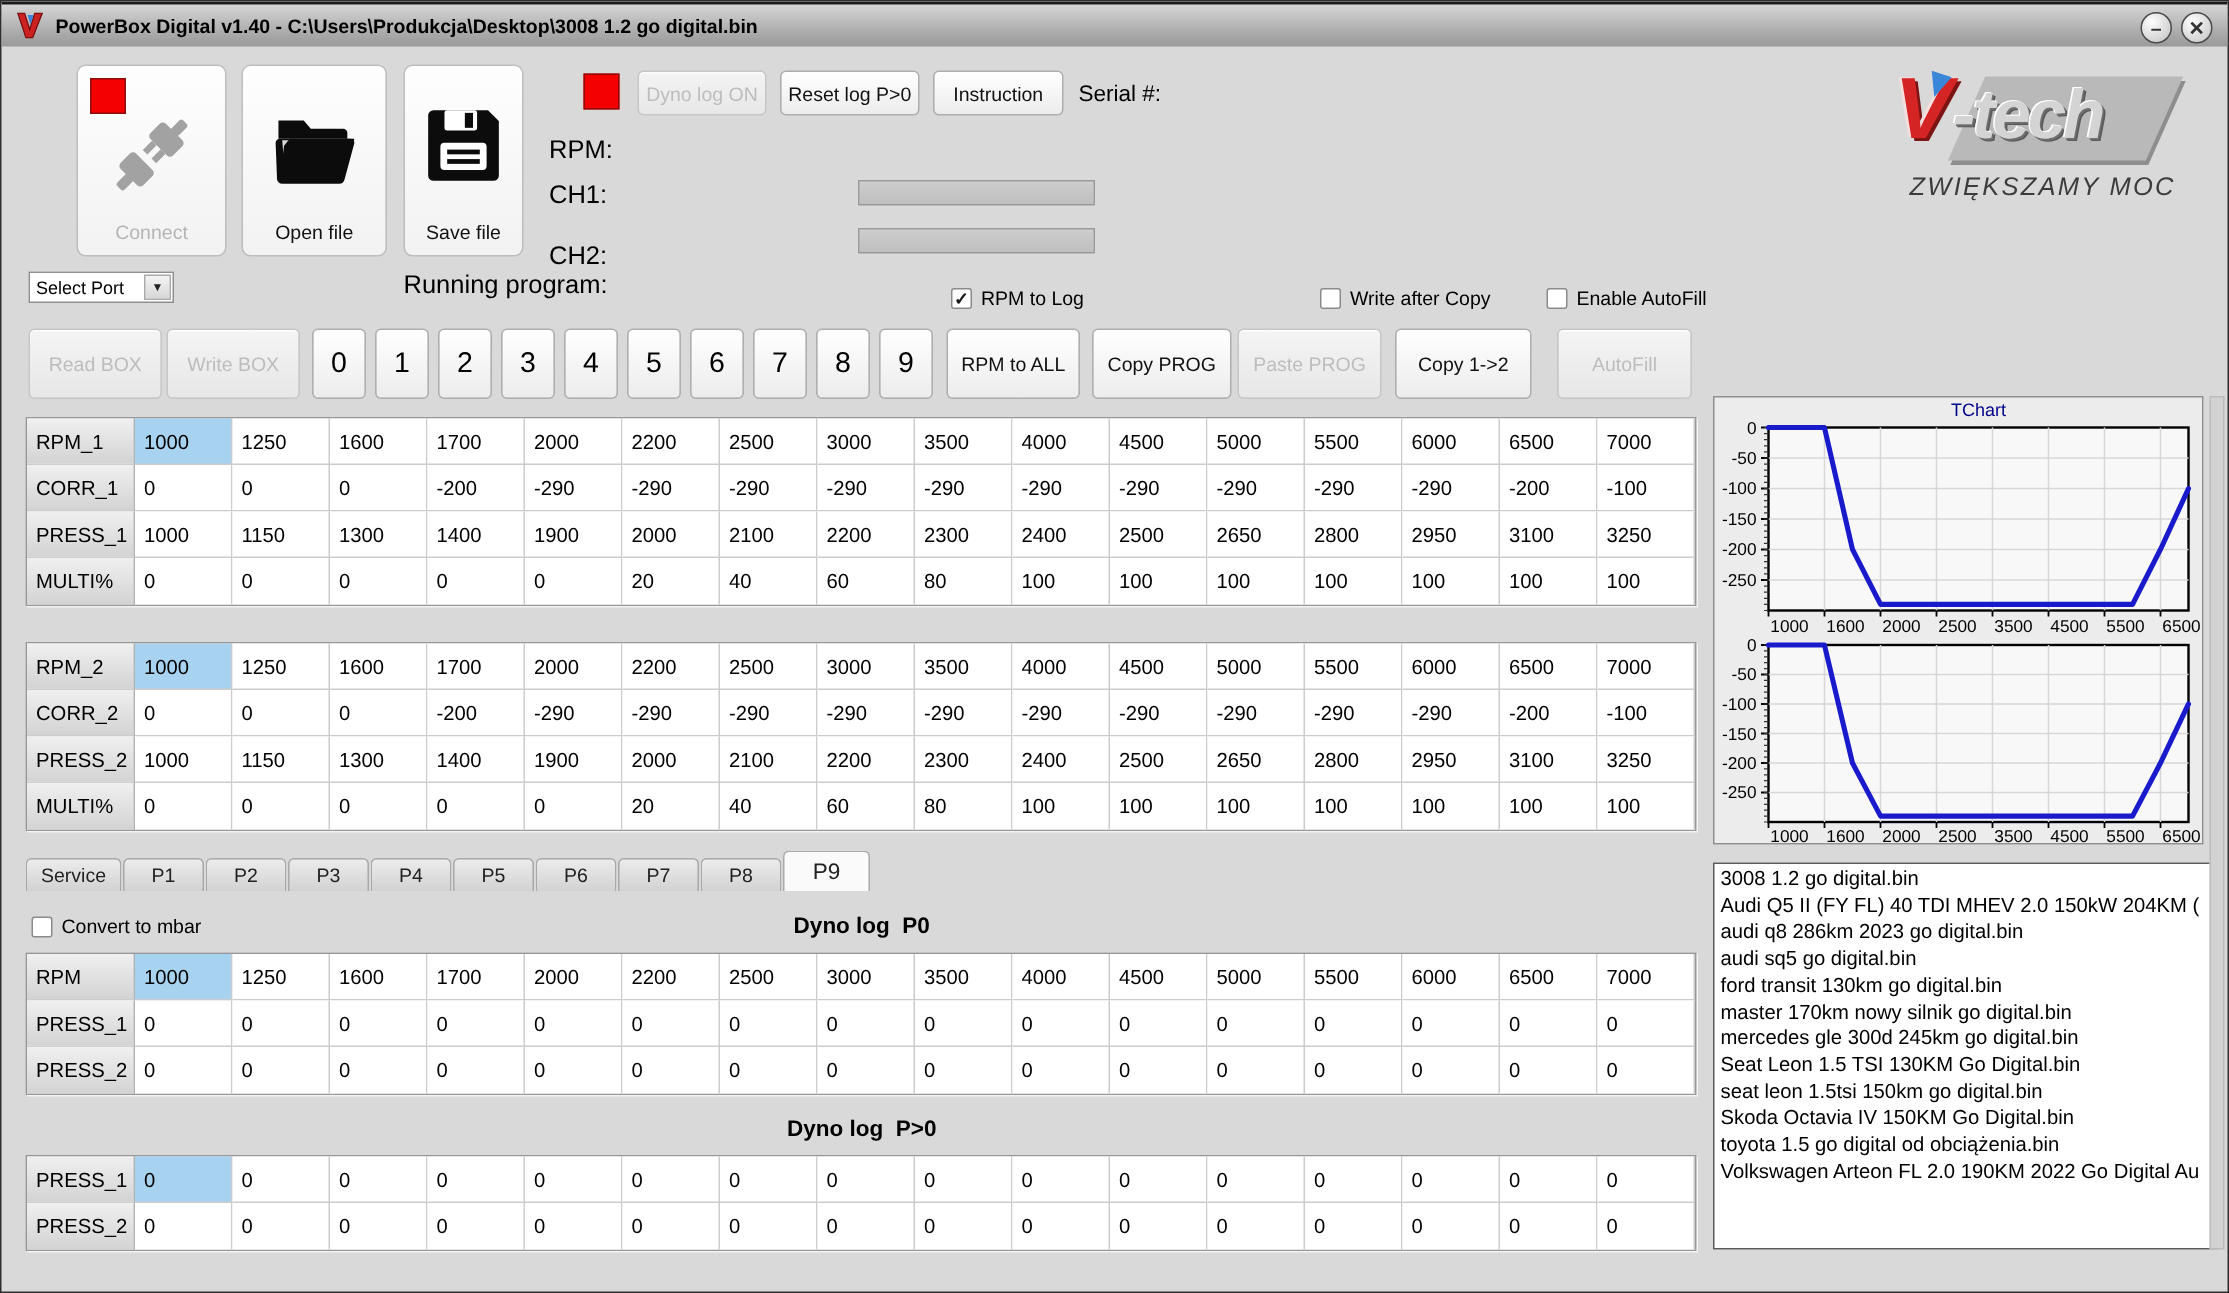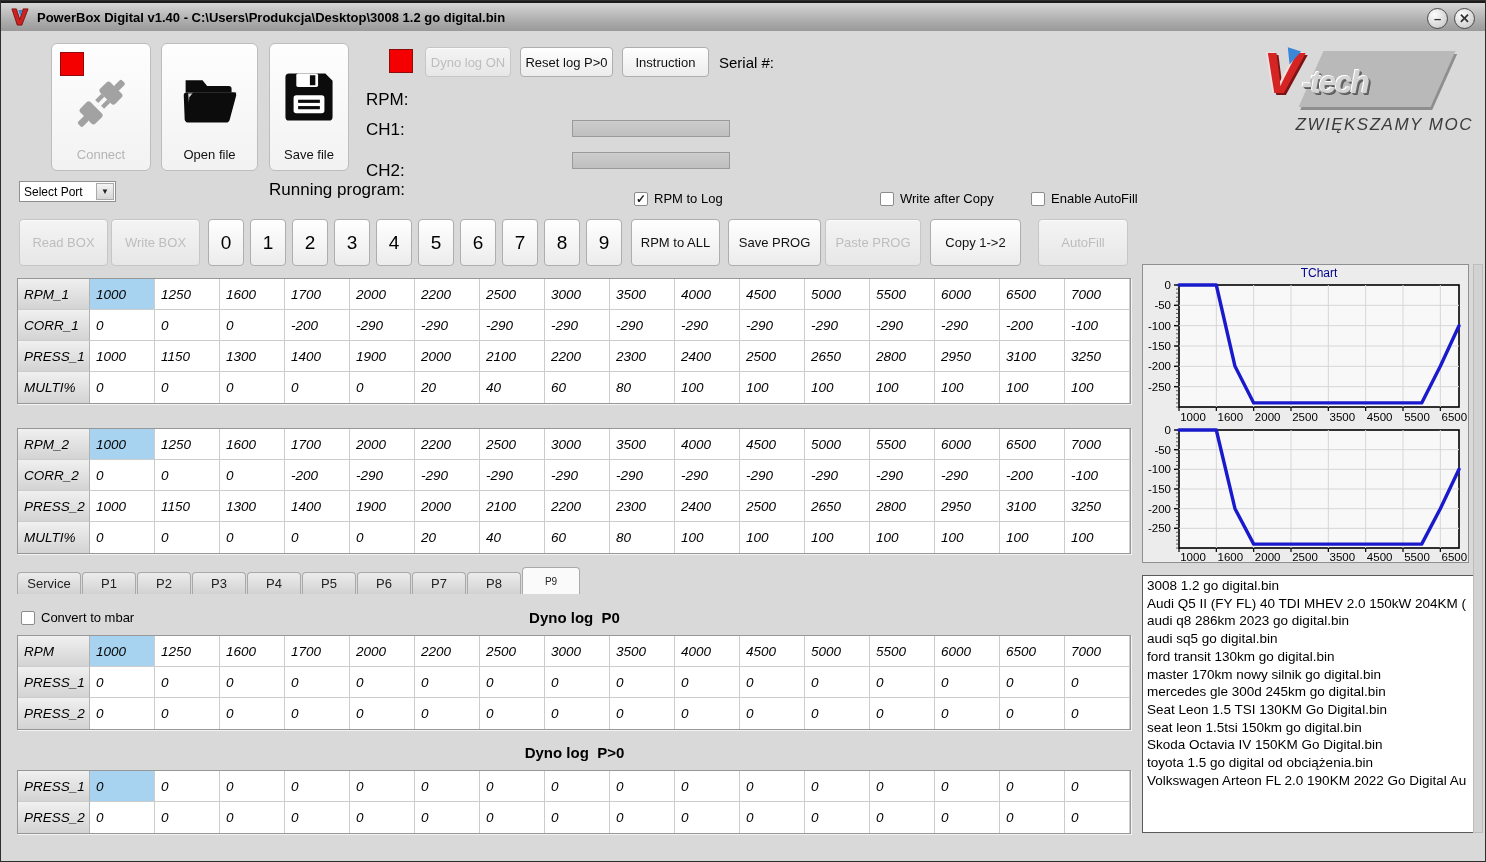--- a/index.html
+++ b/index.html
@@ -38,54 +38,54 @@
   .combo{position:absolute;width:97px;height:21px;background:#fff;border:1px solid #8f8f8f;
     display:flex;align-items:center;font-size:12px;padding-left:4px;}
   .combo .arrowbtn{position:absolute;right:1px;top:1px;width:18px;height:17px;
     background:linear-gradient(#f4f4f4,#d6d6d6);border:1px solid #aaa;
     display:flex;align-items:center;justify-content:center;font-size:8px;color:#222;}
   
   .cbrow{position:absolute;display:flex;align-items:center;gap:6px;font-size:13px;color:#000;}
   .cb{width:14px;height:14px;background:#fff;border:1px solid #8b8b8b;border-radius:2px;
     display:flex;align-items:center;justify-content:center;font-size:12px;font-weight:bold;color:#1a1a1a;}
   
-  .tbl{position:absolute;border:1px solid #979797;background:#fff;box-shadow:1px 1px 0 #f4f4f4;font-style:italic;}
+  .tbl{position:absolute;border:1px solid #979797;background:#fff;box-shadow:1px 1px 0 #f4f4f4;}
   .trow{display:flex;height:31px;}
   .tcell{border-right:1px solid #cccccc;border-bottom:1px solid #cccccc;
     display:flex;align-items:center;padding-left:6px;font-size:13.5px;color:#000;overflow:hidden;}
   .trow:last-child .tcell{border-bottom:none;}
   .thead{width:72px;background:linear-gradient(#f0f0f0,#d3d3d3);border-right:1px solid #b2b2b2;}
   .tdata{width:65px;background:#fff;}
   .tdata.sel{background:#a8d3f0;}
   
   .tabbar{position:absolute;left:16px;top:536px;height:27px;display:flex;align-items:flex-end;}
   .tab{height:22px;background:linear-gradient(#ececec,#d2d2d2);border:1px solid #a9a9a9;
     border-bottom:none;border-radius:4px 4px 0 0;display:flex;align-items:center;justify-content:center;
     font-size:13px;color:#222;margin-right:1px;}
-  .tab.active{height:27px;background:#fafafa;font-size:10px;}
+  .tab.active{height:27px;background:#fafafa;font-size:15px;}
   .dynotitle{position:absolute;left:16px;width:1115px;text-align:center;
     font-size:15px;font-weight:bold;color:#000;white-space:pre;}
   
   .panel{position:absolute;background:#ececec;border:1px solid #8f8f8f;}
   .filelist{position:absolute;background:#fff;border:1px solid #5a5a5a;
     padding:1px 4px;overflow:hidden;}
   .fitem{font-size:13.5px;color:#000;line-height:17.7px;white-space:nowrap;}
   .vstrip{position:absolute;width:10px;background:#d2d2d2;border:1px solid #bdbdbd;}
   
   .vtech{position:absolute;left:1262px;top:8px;width:212px;height:110px;}
   .vt-para{position:absolute;left:48px;top:12px;width:132px;height:56px;background:#b9b9b9;
     transform:skewX(-24deg);box-shadow:3px 3px 0 #8e8e8e;}
   .vt-text{position:absolute;left:0px;top:0px;width:212px;font-style:italic;font-weight:bold;white-space:nowrap;}
   .vt-v{font-size:58px;color:#d42424;text-shadow:-2px -1px 0 #f5dede,2px 2px 0 #7c1414;}
-  .vt-rest{font-size:32px;color:#d4d4d4;letter-spacing:-2px;
+  .vt-rest{font-size:46px;color:#d4d4d4;letter-spacing:-2px;
     text-shadow:-1px -1px 0 #ffffff,1px 1px 0 #6e6e6e,2px 2px 0 #5a5a5a;}
   .vt-arrow{position:absolute;left:22px;top:10px;width:0;height:0;
     border-left:7px solid transparent;border-right:7px solid transparent;
     border-top:16px solid #3a86d8;transform:rotate(18deg);}
-  .vt-tag{position:absolute;left:10px;top:76px;width:200px;text-align:right;
+  .vt-tag{position:absolute;left:10px;top:76px;width:200px;text-align:left;
     font-size:17px;font-style:italic;color:#3c3c3c;letter-spacing:1.5px;}
 </style>
 </head>
 <body>
 
 <div id="app">
   <div class="titlebar">
     <span style="display:inline-flex;">
       <svg width="18" height="18" viewBox="0 0 20 20">
         <path d="M1 1 L7 19 L12 19 L19 1 L13.5 1 L9.8 13 L6 1 Z" fill="#cc2222" stroke="#7c1010" stroke-width="1"></path>
@@ -200,21 +200,21 @@
         <div class="digit">5</div>
         <div class="digit">6</div>
         <div class="digit">7</div>
         <div class="digit">8</div>
         <div class="digit">9</div>
       </div>
     <div class="btn" style="left:630px;top:188px;width:89px;height:47px;">
         <span>RPM to ALL</span>
       </div>
     <div class="btn" style="left:727px;top:188px;width:93px;height:47px;">
-        <span>Save PROG</span>
+        <span>Copy PROG</span>
       </div>
     <div class="btn disabled" style="left:824px;top:188px;width:96px;height:47px;">
         <span>Paste PROG</span>
       </div>
     <div class="btn" style="left:929px;top:188px;width:91px;height:47px;">
         <span>Copy 1-&gt;2</span>
       </div>
     <div class="btn disabled" style="left:1037px;top:188px;width:90px;height:47px;">
         <span>AutoFill</span>
       </div>

